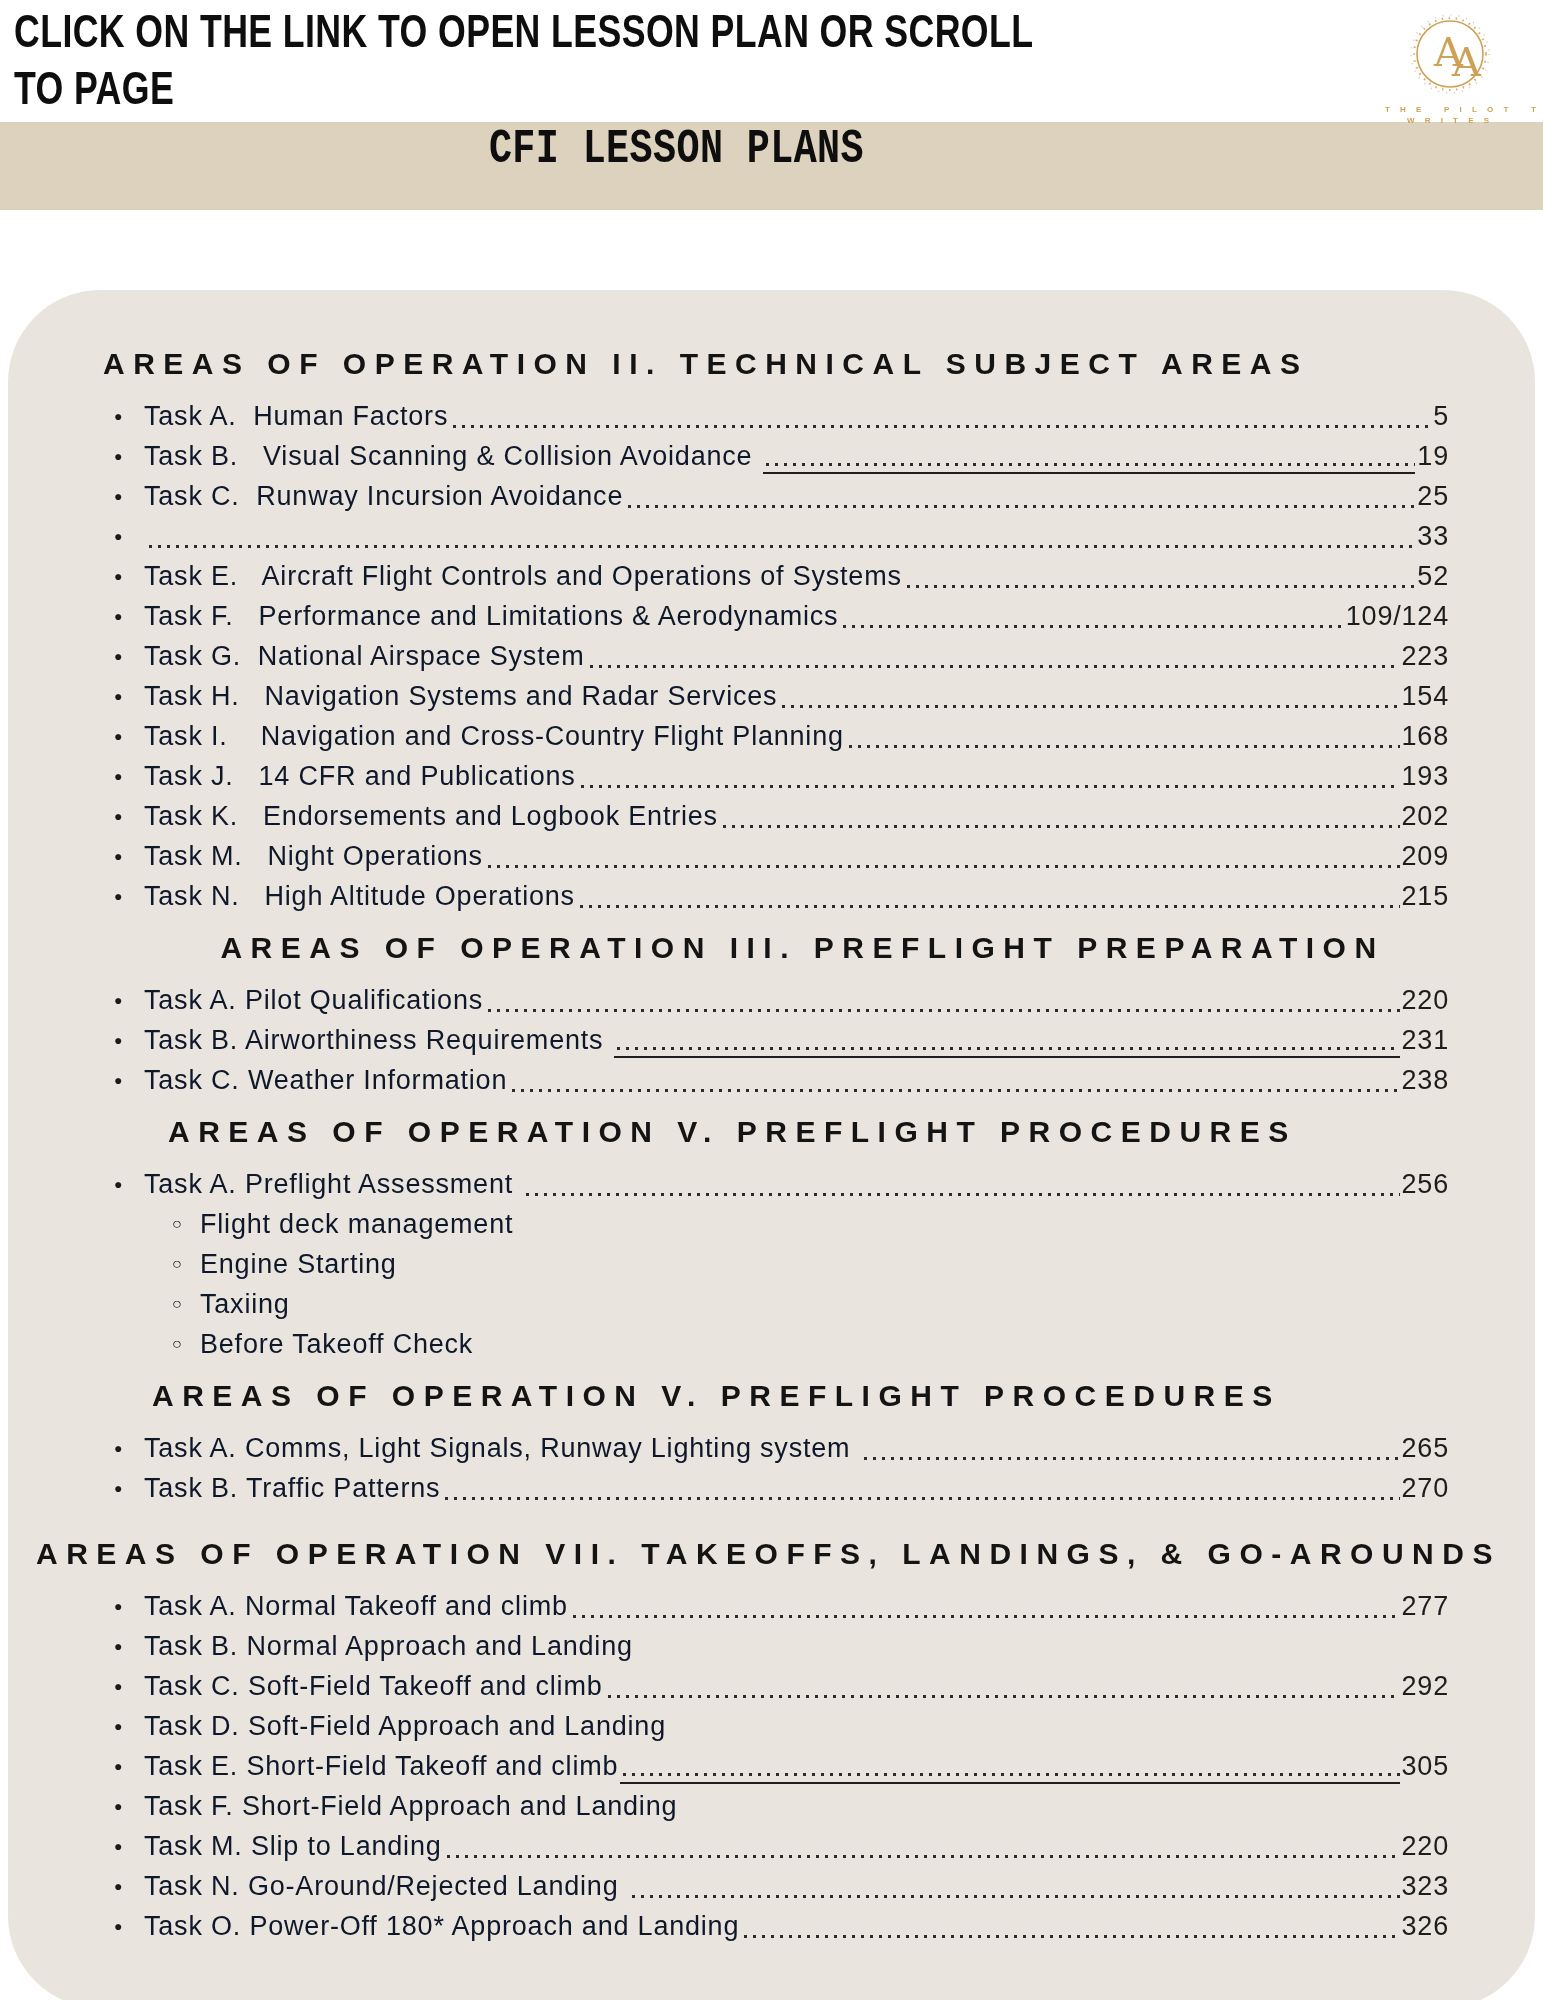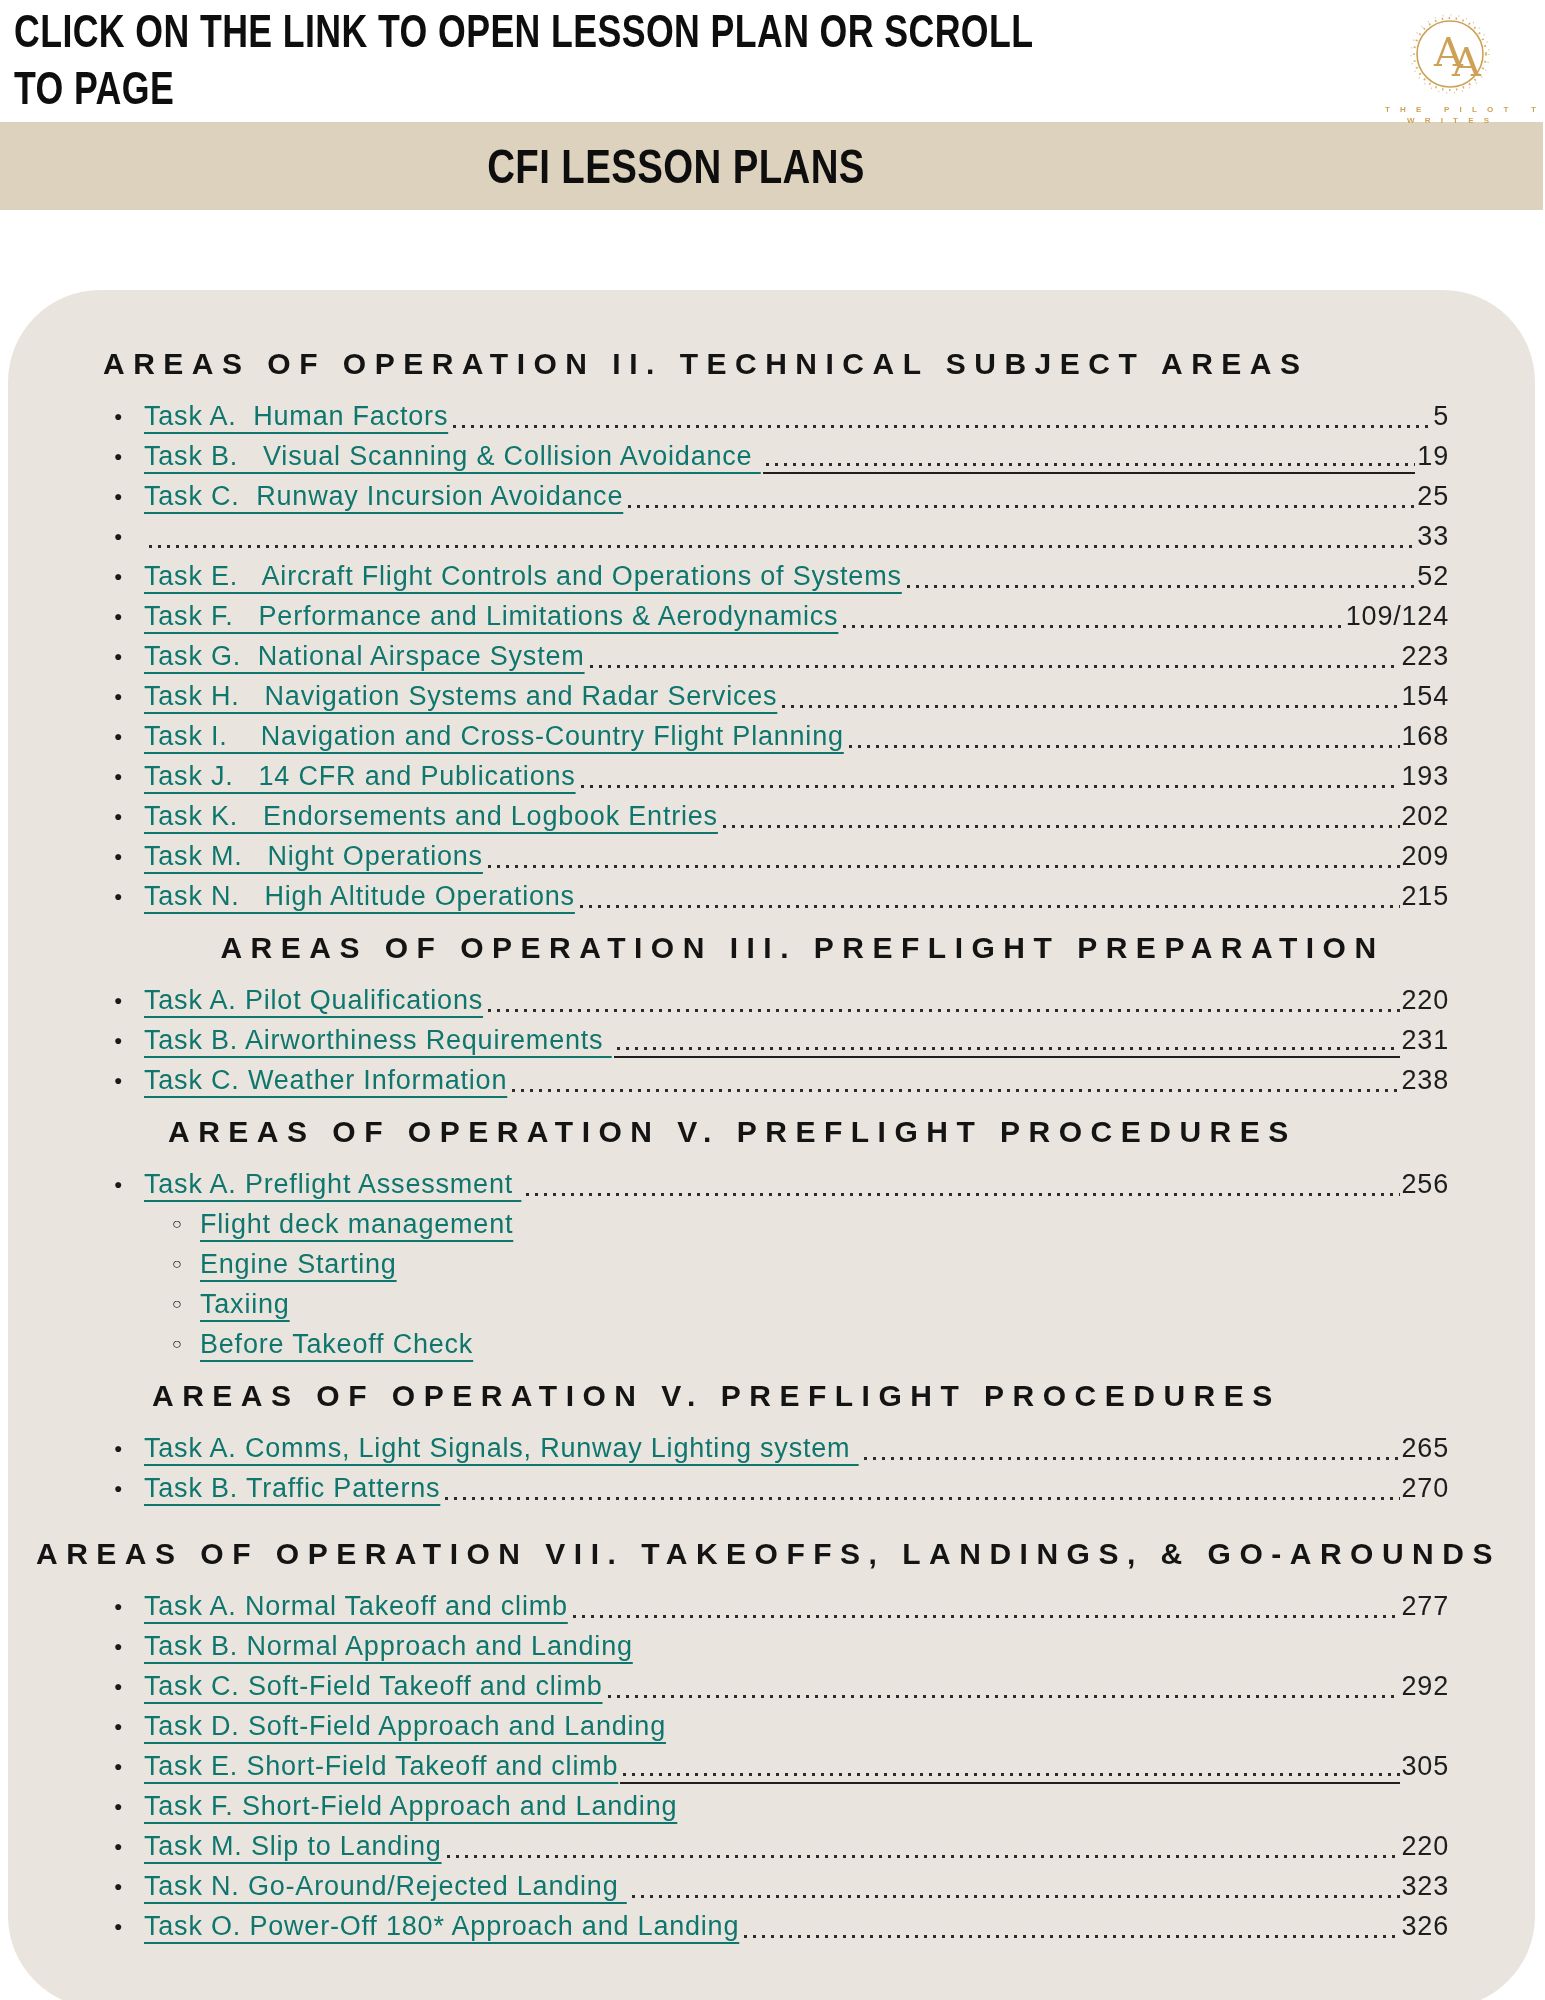--- a/index.html
+++ b/index.html
@@ -17,21 +17,21 @@
   }
   
   .logo{position:absolute;top:10px;right:28px;width:130px;text-align:center;}
   .logo svg{display:block;margin:0 auto;}
   .logo-tagline{
     margin-top:2px;font-size:8px;letter-spacing:4px;color:#cda257;
     font-weight:700;line-height:11px;white-space:pre;
   }
   
   .banner{
-    height:88px;background:#dcd2bd;display:flex;align-items:center;justify-content:center;
+    height:88px;background:#dcd2bd;display:flex;align-items:flex-start;justify-content:center;font-family:Liberation Mono, monospace;
   }
   .banner-title{
     font-size:48px;font-weight:800;color:#0e0e0e;letter-spacing:0.5px;
     transform:translateX(-95px) scaleX(0.80);
   }
   
   .card{
     margin:80px 8px 0 8px;background:#e9e5de;border-radius:92px;
     padding:40px 86px 64px 78px;box-sizing:border-box;min-height:1677px;
   }
@@ -43,23 +43,23 @@
   .toc-row{
     display:flex;align-items:flex-end;height:40px;margin-left:28px;
     font-size:27px;line-height:36px;letter-spacing:0.8px;color:#1d1d1f;
   }
   .bullet{
     flex:0 0 30px;font-size:22px;line-height:36px;color:#1a1a1a;
   }
   .sub-row{margin-left:86px;}
   .sub-row .bullet{flex:0 0 28px;font-size:20px;}
   .toc-link{
-    white-space:pre-wrap;text-decoration:underline;
+    white-space:pre-wrap;
     text-decoration-thickness:2px;text-underline-offset:7px;
-    color:#0f766e;cursor:pointer;
+    color:#0f172a;cursor:pointer;
   }
   .leader{
     flex:1 1 auto;height:36px;margin:0 2px;
     background-image:radial-gradient(circle,#2b2b2b 1.7px,transparent 2px);
     background-size:9px 5px;background-repeat:repeat-x;
     background-position:left bottom 5px;
   }
   .leader.underlined{border-bottom:2px solid #1f1f1f;}
   .pagenum{flex:0 0 auto;white-space:nowrap;}
 </style>

